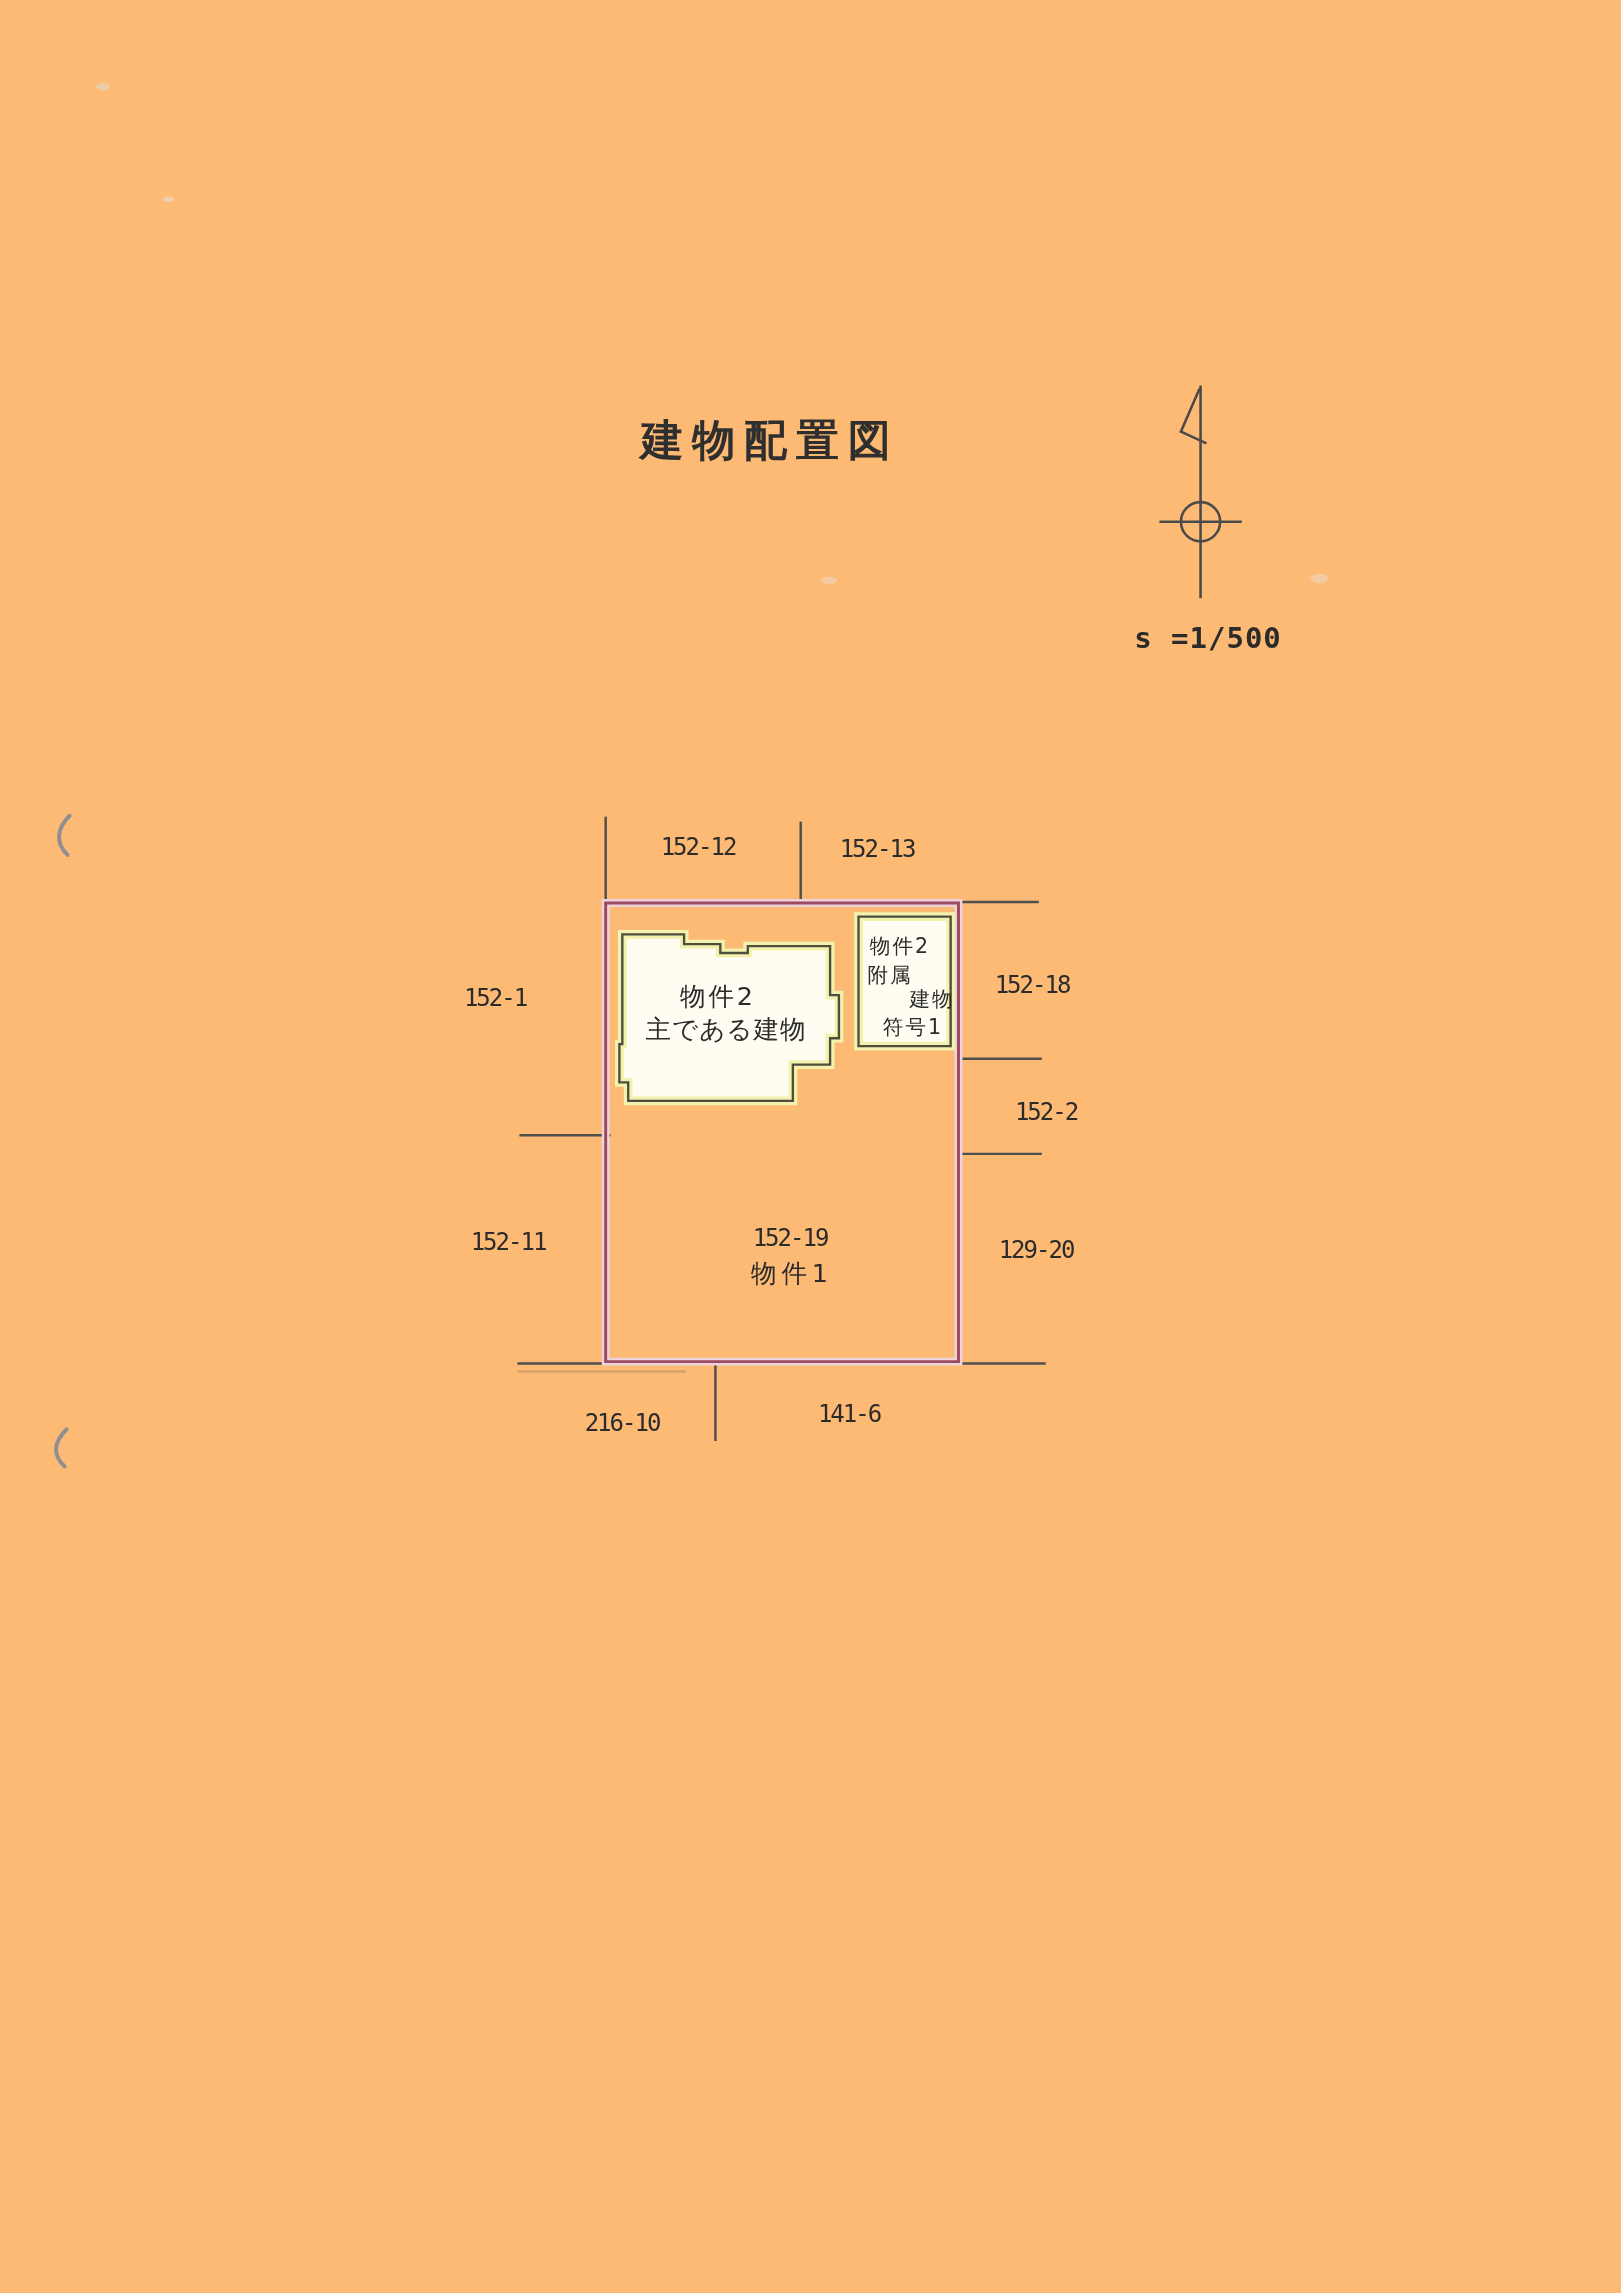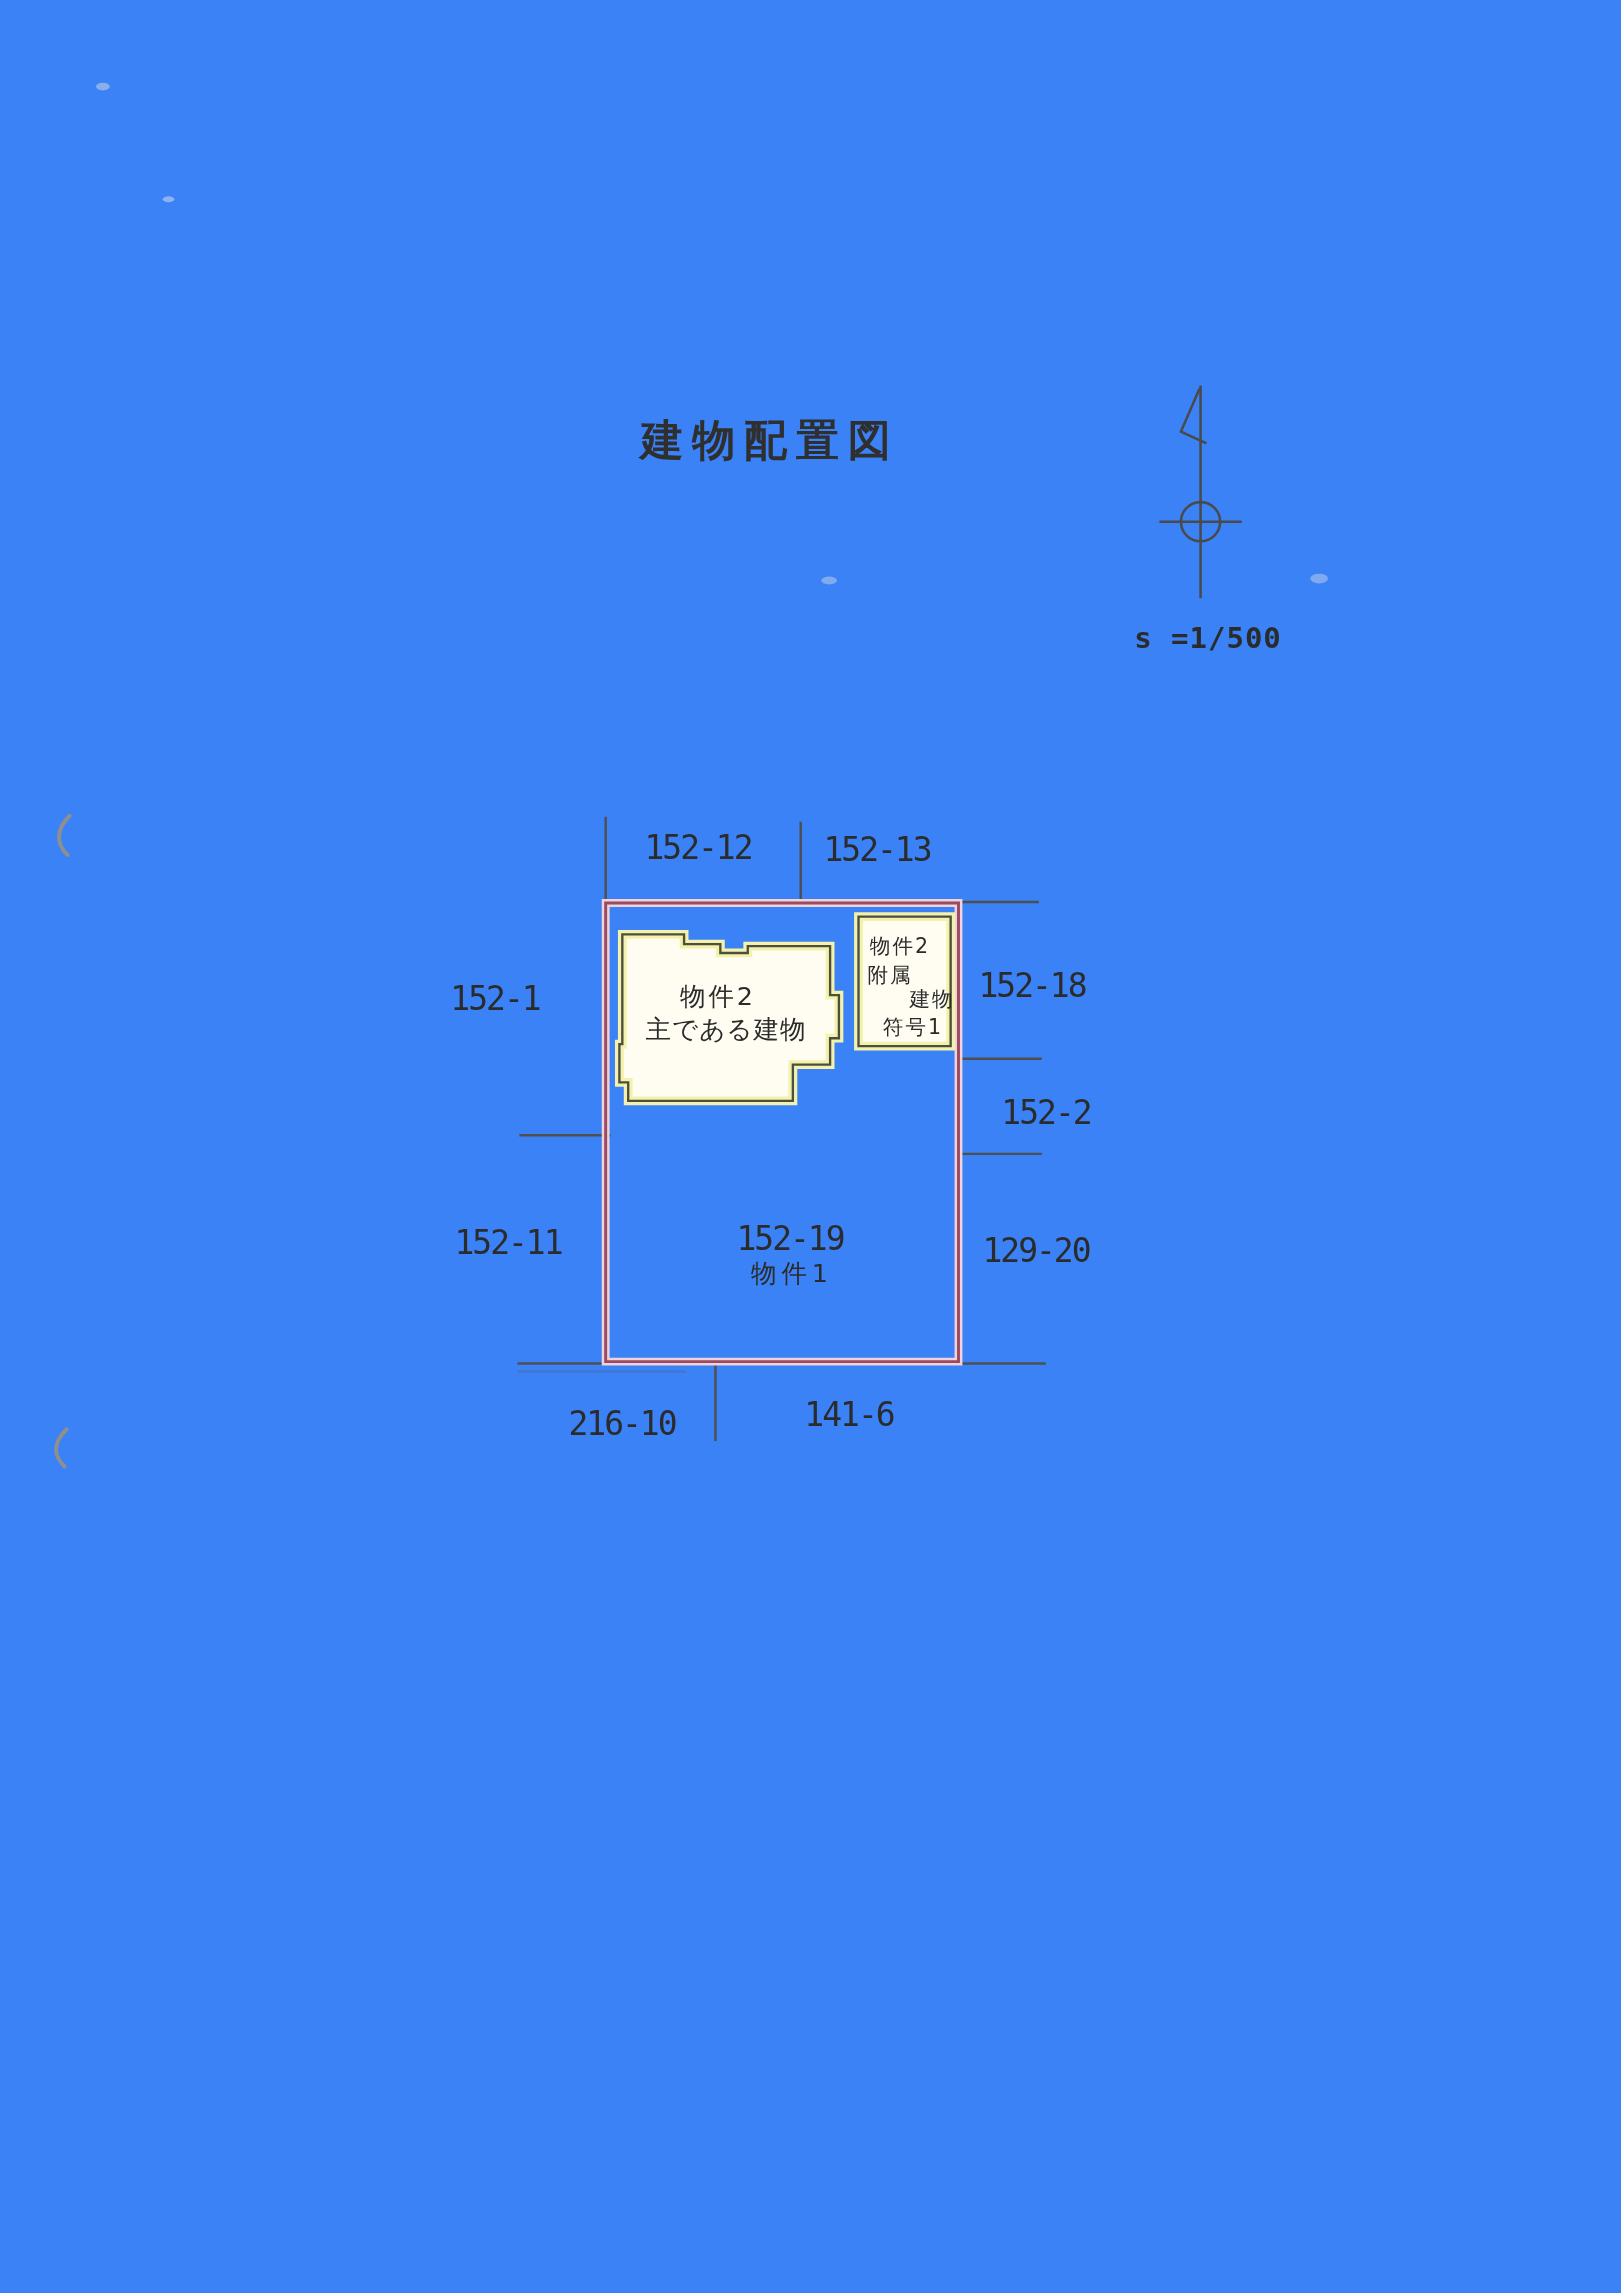--- a/index.html
+++ b/index.html
@@ -9,38 +9,38 @@
   }
   body {
     width: 1621px;
     height: 2294px;
     font-family: "DejaVu Sans", sans-serif;
   }
   .page {
     position: relative;
     width: 1621px;
     height: 2294px;
-    background: #3b82f6;
+    background: #fdba74;
     overflow: hidden;
   }
   svg.drawing {
     position: absolute;
     left: 0;
     top: 0;
   }
   .lbl {
     position: absolute;
     transform: translate(-50%, -50%);
     white-space: nowrap;
     color: #2b2b2b;
     line-height: 1;
   }
   .num {
     font-family: "DejaVu Sans Mono", monospace;
-    font-size: 33px;
+    font-size: 24px;
     letter-spacing: -2px;
     font-weight: 500;
   }
   .jp {
     font-family: "DejaVu Sans", sans-serif;
     font-weight: 500;
   }
   .page-title {
     font-size: 43px;
     letter-spacing: 8.8px;

